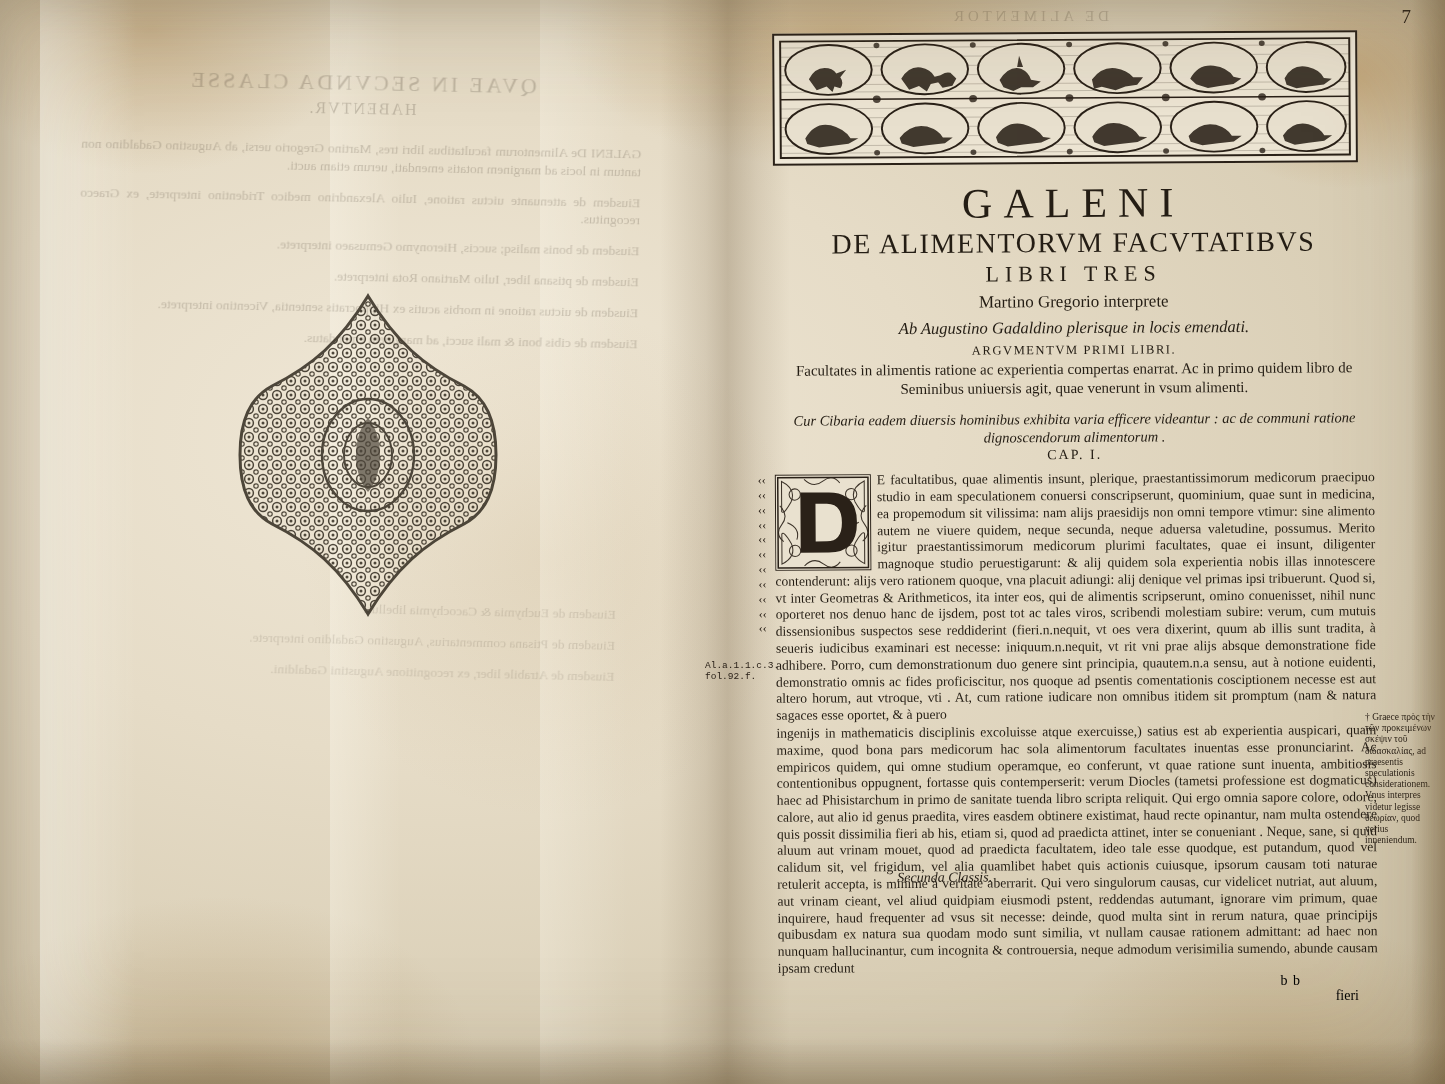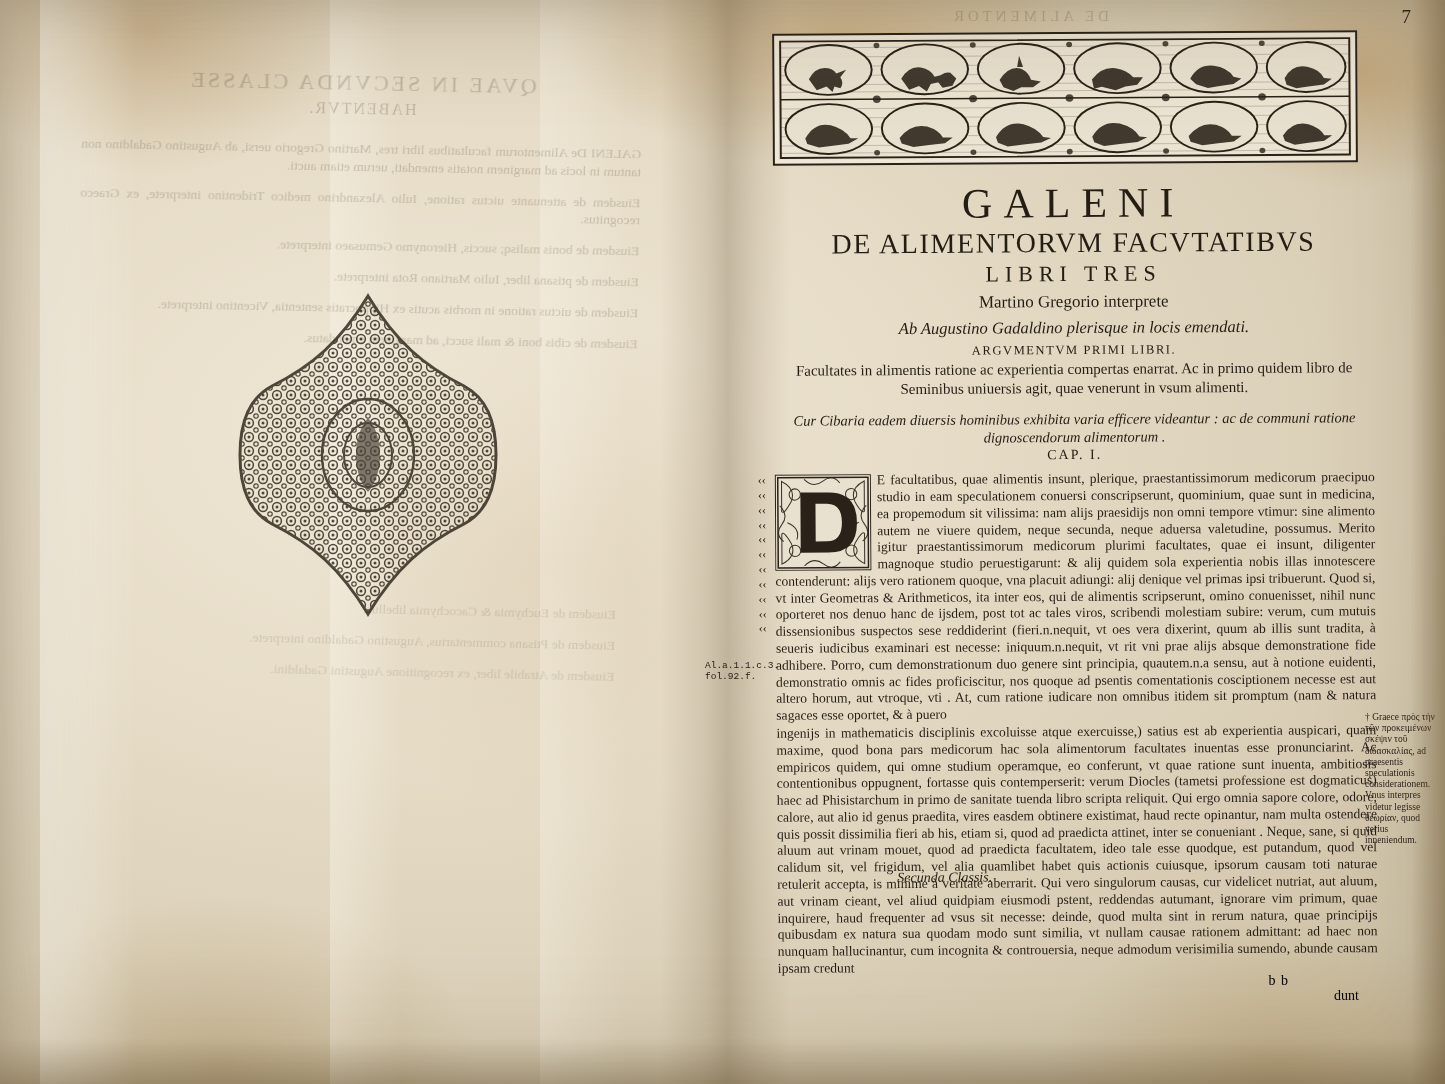--- a/index.html
+++ b/index.html
@@ -269,21 +269,21 @@
   
   #catchword {
     position: absolute;
     bottom: 80px;
     right: 86px;
     font-size: 14px;
   }
   #signature {
     position: absolute;
     bottom: 95px;
-    right: 156px;
+    right: 144px;
     font-size: 14px;
     letter-spacing: 1px;
   }
   #quire-mark {
     position: absolute;
     bottom: 92px;
     left: 120px;
     font-size: 14px;
     font-style: italic;
   }
@@ -542,19 +542,19 @@
 ‹‹</div>
       </div>
 
       <div id="quire-mark">Secunda Classis.</div>
     </div>
 
     <div class="marginal" id="marg-left">Al.a.1.1.c.3. fol.92.f.</div>
     <div class="marginal" id="marg-right">† Graece πρὸς τὴν τῶν προκειμένων σκέψιν τοῦ διδασκαλίας, ad praesentis speculationis considerationem. Vnus interpres videtur legisse θεωρίαν, quod verius inneniendum.</div>
 
     <div id="signature">b b</div>
-    <div id="catchword">dunt</div>
+    <div id="catchword">fieri</div>
   </div>
 
   <div id="right-edge"></div>
   <div id="bottom-edge"></div>
   <div id="vignette"></div>
 </div>
 
 </body></html>

